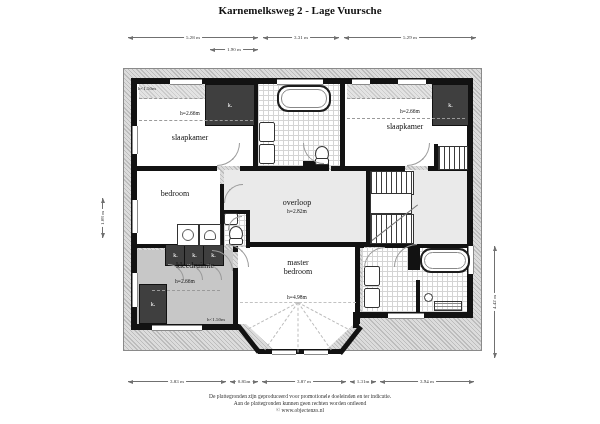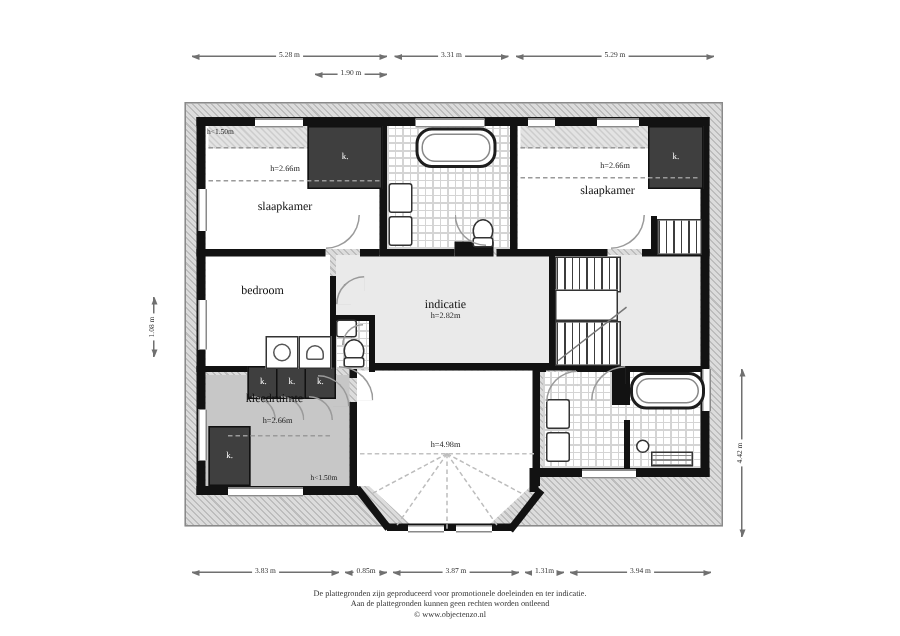--- a/index.html
+++ b/index.html
@@ -43,20 +43,21 @@
   .av{position:absolute;width:0;height:0;left:-2.5px;border-left:2px solid transparent;border-right:2px solid transparent;}
   .av.t{top:0;border-bottom:5px solid #707070;}
   .av.b{bottom:0;border-top:5px solid #707070;}
   .ftr{width:600px;text-align:center;font-size:5.5px;line-height:1.25;color:#333;}
 </style>
 </head>
 <body>
 
 <div id="canvas">
 
+  <div class="abs ttl" style="top:4px;font-size:11px;">Karnemelksweg 2 - Lage Vuursche</div>
 
   <div class="abs hatch" style="left:123px;top:68px;width:357px;height:281px;"></div>
 
   <div class="abs room" style="left:137px;top:84px;width:116px;height:82px;"></div>
   <div class="abs tile" style="left:258px;top:84px;width:82px;height:82px;"></div>
   <div class="abs room" style="left:345px;top:84px;width:122px;height:82px;"></div>
   <div class="abs room" style="left:137px;top:170px;width:83px;height:76px;"></div>
   <div class="abs gray" style="left:224px;top:170px;width:142px;height:72px;"></div>
   <div class="abs room" style="left:370px;top:170px;width:42px;height:74px;"></div>
   <div class="abs gray" style="left:412px;top:170px;width:55px;height:74px;"></div>
@@ -186,24 +187,28 @@
   <div class="abs ray" style="left:298px;top:302px;width:58px;transform:rotate(55deg);"></div>
   <div class="abs ray" style="left:298px;top:302px;width:50px;transform:rotate(90deg);"></div>
   <div class="abs ray" style="left:298px;top:302px;width:58px;transform:rotate(125deg);"></div>
   <div class="abs ray" style="left:298px;top:302px;width:56px;transform:rotate(152deg);"></div>
 
   <div class="abs rlabel" style="left:150px;top:133px;width:80px;">slaapkamer</div>
   <div class="abs slabel" style="left:165px;top:111px;width:50px;">h=2.66m</div>
   <div class="abs rlabel" style="left:365px;top:122px;width:80px;">slaapkamer</div>
   <div class="abs slabel" style="left:385px;top:109px;width:50px;">h=2.66m</div>
   <div class="abs rlabel" style="left:143px;top:189px;width:64px;">bedroom</div>
-  <div class="abs rlabel" style="left:265px;top:198px;width:64px;">indicatie</div>
+  <div class="abs rlabel" style="left:265px;top:198px;width:64px;">overloop</div>
   <div class="abs slabel" style="left:272px;top:209px;width:50px;">h=2.82m</div>
-  <div class="abs rlabel" style="left:143px;top:261px;width:80px;">kleedruimte</div>
+  <div class="abs rlabel" style="left:155px;top:261px;width:80px;">kleedruimte</div>
   <div class="abs slabel" style="left:160px;top:279px;width:50px;">h=2.66m</div>
+  <div class="abs rlabel" style="left:258px;top:258px;width:80px;">
+    <span>master</span><br>
+    <span>bedroom</span>
+  </div>
   <div class="abs slabel" style="left:272px;top:295px;width:50px;">h=4.98m</div>
   <div class="abs xslabel" style="left:138px;top:86px;">h&lt;1.50m</div>
   <div class="abs xslabel" style="left:207px;top:317px;">h&lt;1.50m</div>
 
   <div class="abs dim" style="left:128px;top:37px;width:130px;">
     <i class="ah l"></i>
       <span class="dlab">5.28 m</span>
       <i class="ah r"></i>
   </div>
   <div class="abs dim" style="left:263px;top:37px;width:76px;">

